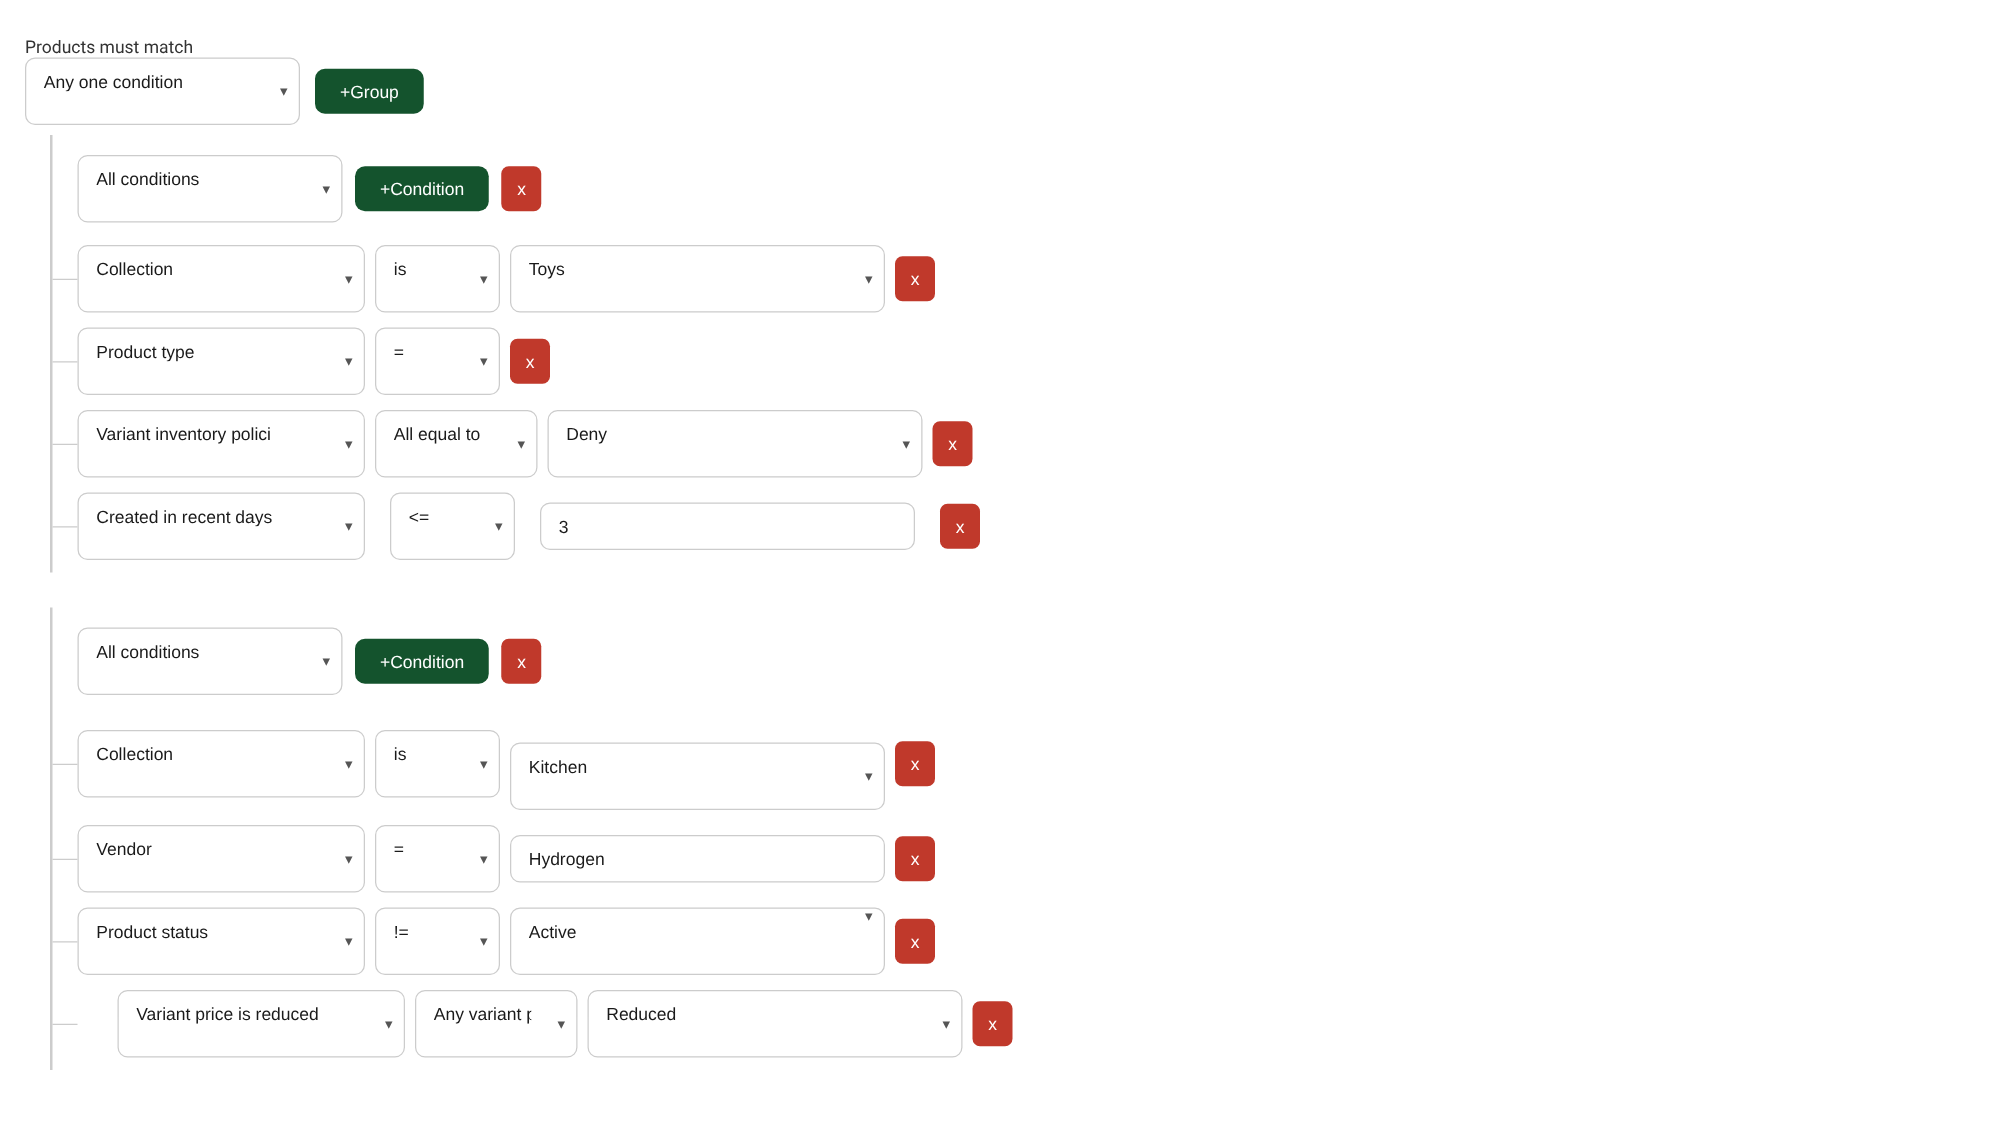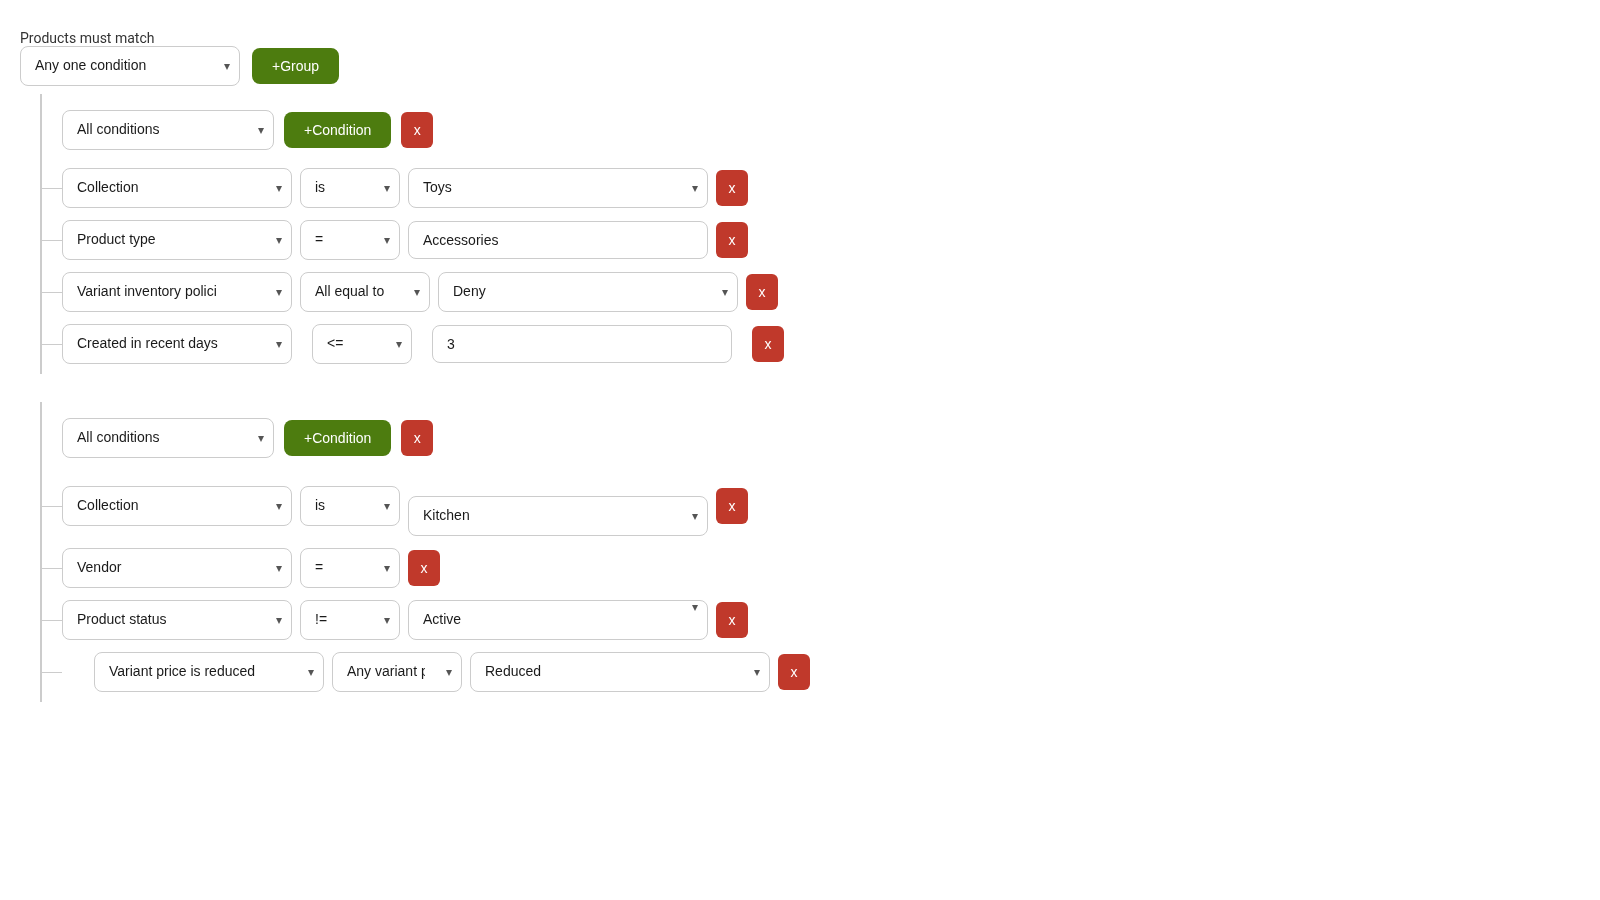--- a/index.html
+++ b/index.html
@@ -27,37 +27,37 @@
     .select-wrapper {
       position: relative;
       display: inline-flex;
       align-items: center;
     }
 
     .select-box {
       appearance: none;
       border: 1.5px solid #ccc;
       border-radius: 8px;
-      padding: 10px 36px 12px 14px;
+      padding: 10px 36px 26px 14px;
       font-size: 14px;
       background: #fff;
       cursor: pointer;
       color: #1a1a1a;
     }
 
     .chevron {
       position: absolute;
       right: 10px;
       pointer-events: none;
       color: #555;
       font-size: 12px;
     }
 
     .btn-dark {
-      background: #4d7c0f;
+      background: #14532d;
       color: #fff;
       border: none;
       border-radius: 8px;
       padding: 10px 20px;
       font-size: 14px;
       cursor: pointer;
       white-space: nowrap;
     }
 
     .btn-red {
@@ -158,21 +158,20 @@
       <div style="display: flex; align-items: center; gap: 8px; padding: 6px 0px 6px 20px; position: relative;">
         <div style="position: absolute; left: 0px; top: 50%; width: 20px; height: 1px; background: rgb(204, 204, 204);"></div>
         <div style="position: relative; display: inline-flex; align-items: center;">
           <select class="select-box field-select"><option>Product type</option></select>
           <span class="chevron">▾</span>
         </div>
         <div style="position: relative; display: inline-flex; align-items: center;">
           <select class="select-box operator-select-sm"><option>=</option></select>
           <span class="chevron">▾</span>
         </div>
-        <input type="text" class="value-input" value="Accessories" style="">
         <button class="btn-red">x</button>
       </div>
       <div style="display: flex; align-items: center; gap: 8px; padding: 6px 0px 6px 20px; position: relative;">
         <div style="position: absolute; left: 0px; top: 50%; width: 20px; height: 1px; background: rgb(204, 204, 204);"></div>
         <div style="position: relative; display: inline-flex; align-items: center;">
           <select class="select-box field-select"><option>Variant inventory polici</option></select>
           <span class="chevron">▾</span>
         </div>
         <div style="position: relative; display: inline-flex; align-items: center; border-radius: 16px;">
           <select class="select-box operator-select"><option>All equal to</option></select>
@@ -226,20 +225,21 @@
       <div style="display: flex; align-items: center; gap: 8px; padding: 6px 0px 6px 20px; position: relative;">
         <div style="position: absolute; left: 0px; top: 50%; width: 20px; height: 1px; background: rgb(204, 204, 204);"></div>
         <div style="position: relative; display: inline-flex; align-items: center;">
           <select class="select-box field-select"><option>Vendor</option></select>
           <span class="chevron">▾</span>
         </div>
         <div style="position: relative; display: inline-flex; align-items: center;">
           <select class="select-box operator-select-sm"><option>=</option></select>
           <span class="chevron">▾</span>
         </div>
+        <input type="text" class="value-input" value="Hydrogen" style="">
         <button class="btn-red">x</button>
       </div>
       <div style="display: flex; align-items: center; gap: 8px; padding: 6px 0px 6px 20px; position: relative;">
         <div style="position: absolute; left: 0px; top: 50%; width: 20px; height: 1px; background: rgb(204, 204, 204);"></div>
         <div style="position: relative; display: inline-flex; align-items: center;">
           <select class="select-box field-select"><option>Product status</option></select>
           <span class="chevron">▾</span>
         </div>
         <div style="position: relative; display: inline-flex; align-items: center;">
           <select class="select-box operator-select-sm"><option>!=</option></select>

